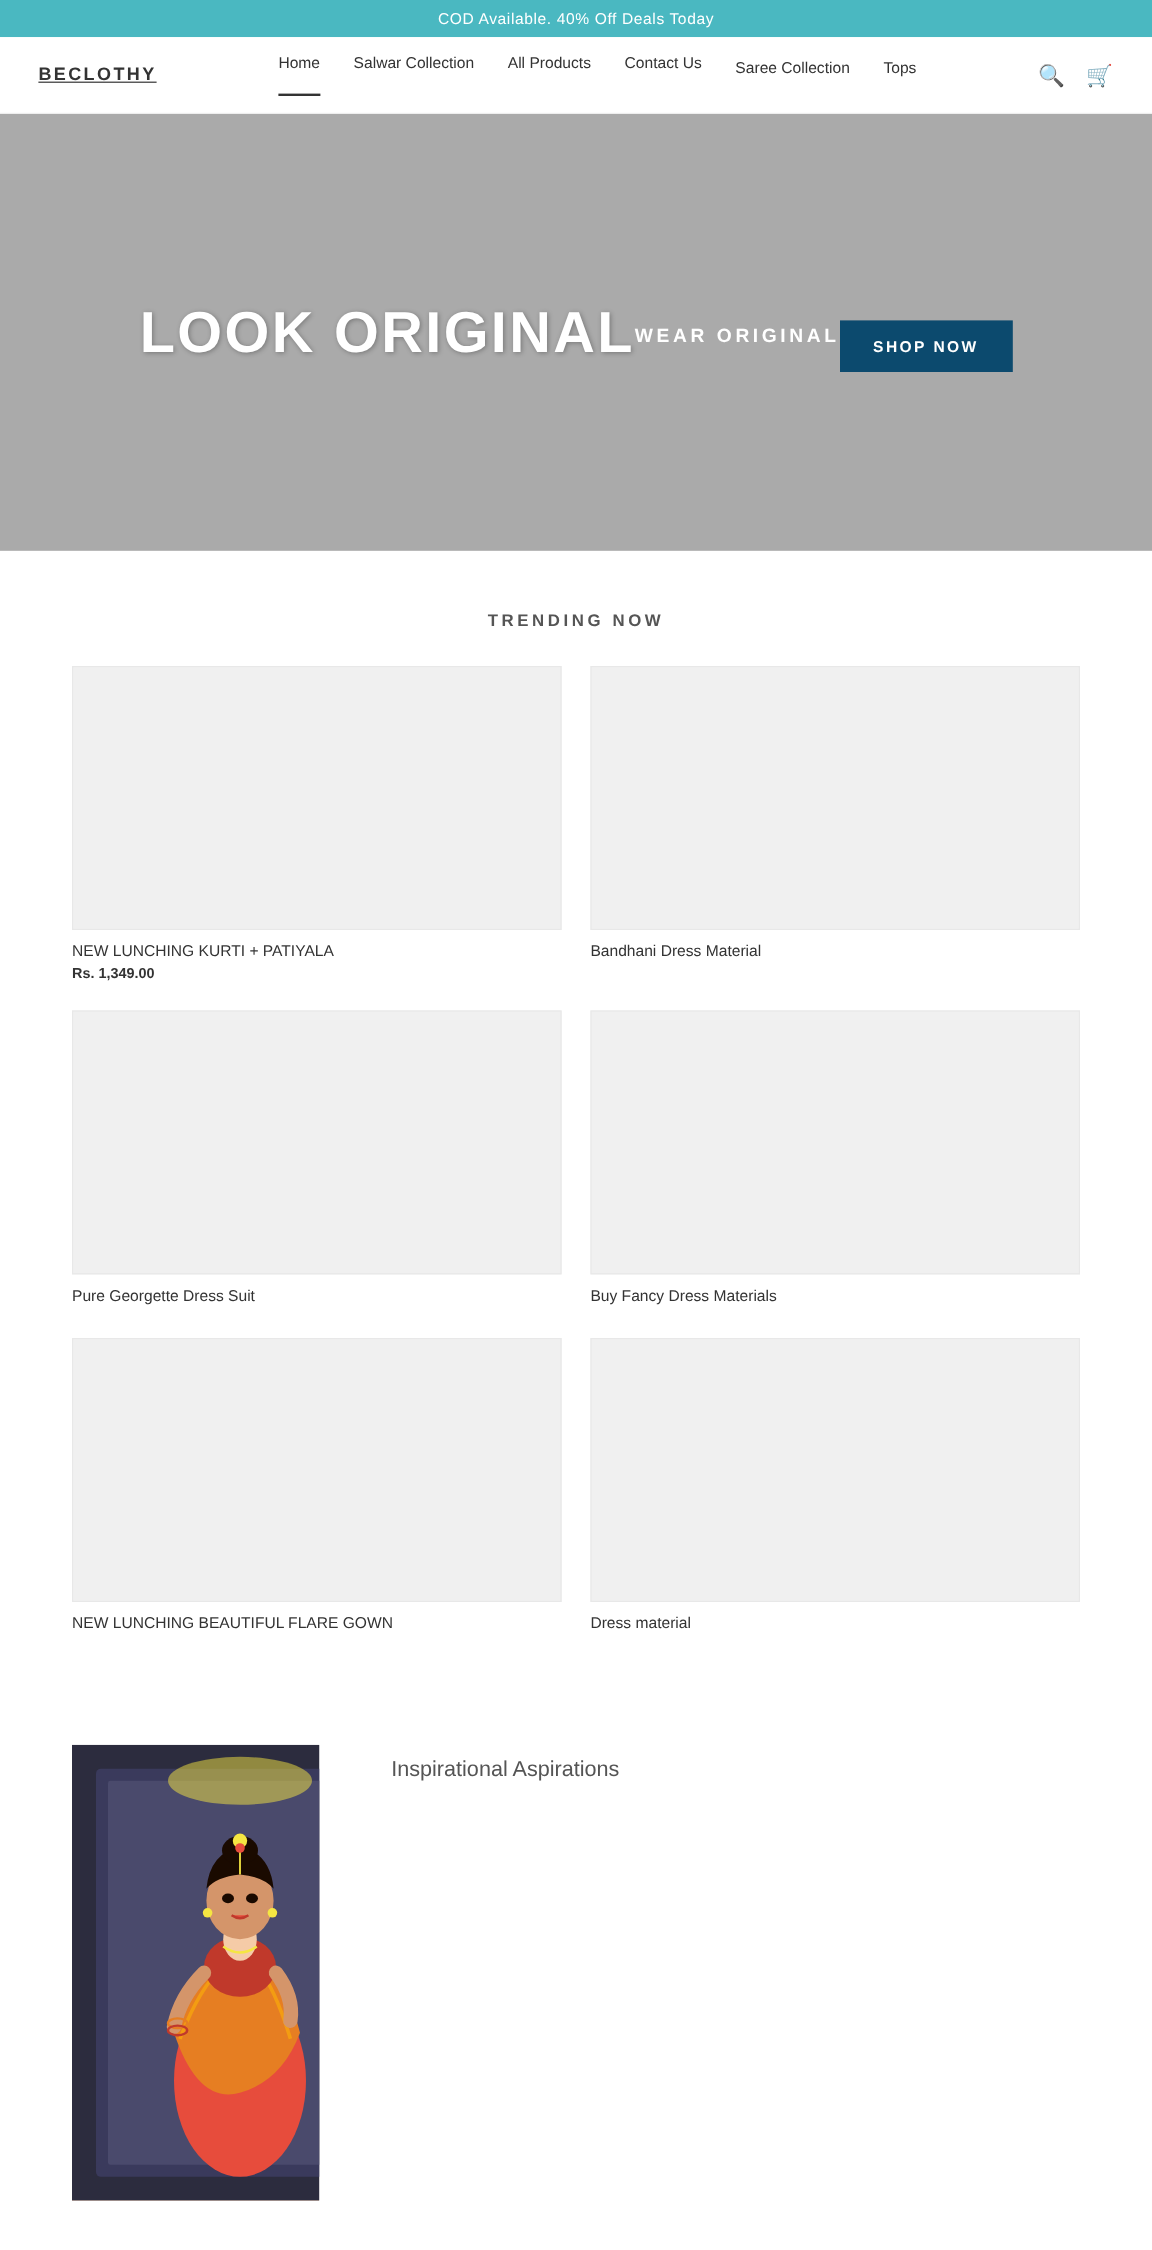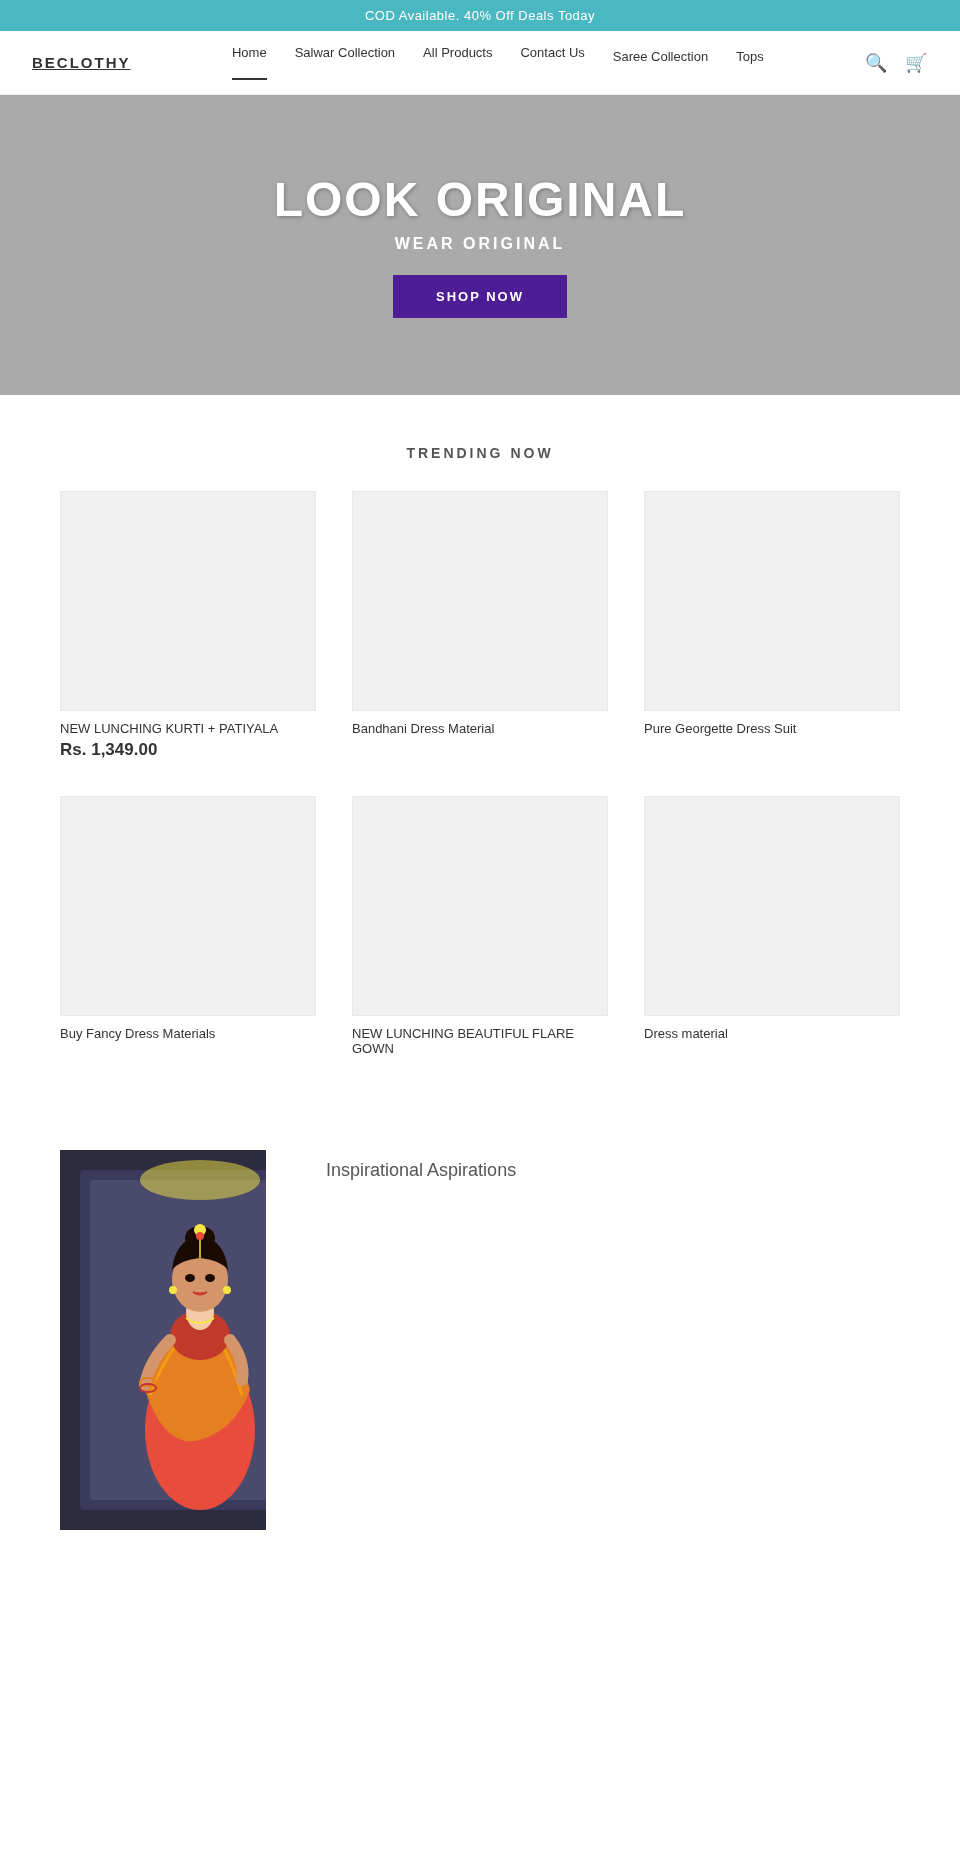--- a/index.html
+++ b/index.html
@@ -54,85 +54,85 @@
     }
     .header-icons span {
       font-size: 18px;
       cursor: pointer;
       color: #333;
     }
 
     
     .hero {
       background: #aaa;
-      height: 300px;
-      display: flex;
-      flex-direction: column;
+      height: 364px;
+      display: flex;
+      flex-direction: row;
       align-items: center;
       justify-content: center;
       text-align: center;
       color: #fff;
     }
     .hero h1 {
       font-size: 48px;
       font-weight: bold;
       letter-spacing: 2px;
       text-shadow: 1px 1px 4px rgba(0,0,0,0.3);
     }
     .hero h2 {
       font-size: 16px;
       font-weight: 700;
       letter-spacing: 3px;
       margin-top: 8px;
     }
     .shop-now-btn {
       margin-top: 22px;
-      background: #4c1d95;
+      background: #0c4a6e;
       color: #fff;
       border: none;
-      padding: 14px 43px;
+      padding: 14px 28px;
       font-size: 13px;
       font-weight: bold;
       letter-spacing: 2px;
       cursor: pointer;
     }
 
     
     .trending-section {
       padding: 50px 60px 30px;
     }
     .section-title {
       text-align: center;
       font-size: 14px;
       letter-spacing: 3px;
       color: #555;
       margin-bottom: 30px;
     }
     .product-grid {
       display: grid;
-      grid-template-columns: repeat(3, 1fr);
-      gap: 36px;
+      grid-template-columns: repeat(2, 1fr);
+      gap: 24px;
     }
     .product-card {
       cursor: pointer;
     }
     .product-img {
       width: 100%;
       height: 220px;
       background: #f0f0f0;
       border: 1px solid #e8e8e8;
       margin-bottom: 10px;
     }
     .product-name {
       font-size: 13px;
       color: #333;
       margin-bottom: 4px;
     }
     .product-price {
-      font-size: 17px;
+      font-size: 12px;
       color: #333;
       font-weight: bold;
     }
 
     
     .inspirational-section {
       padding: 60px 60px 30px;
       display: flex;
       align-items: flex-start;
     }

